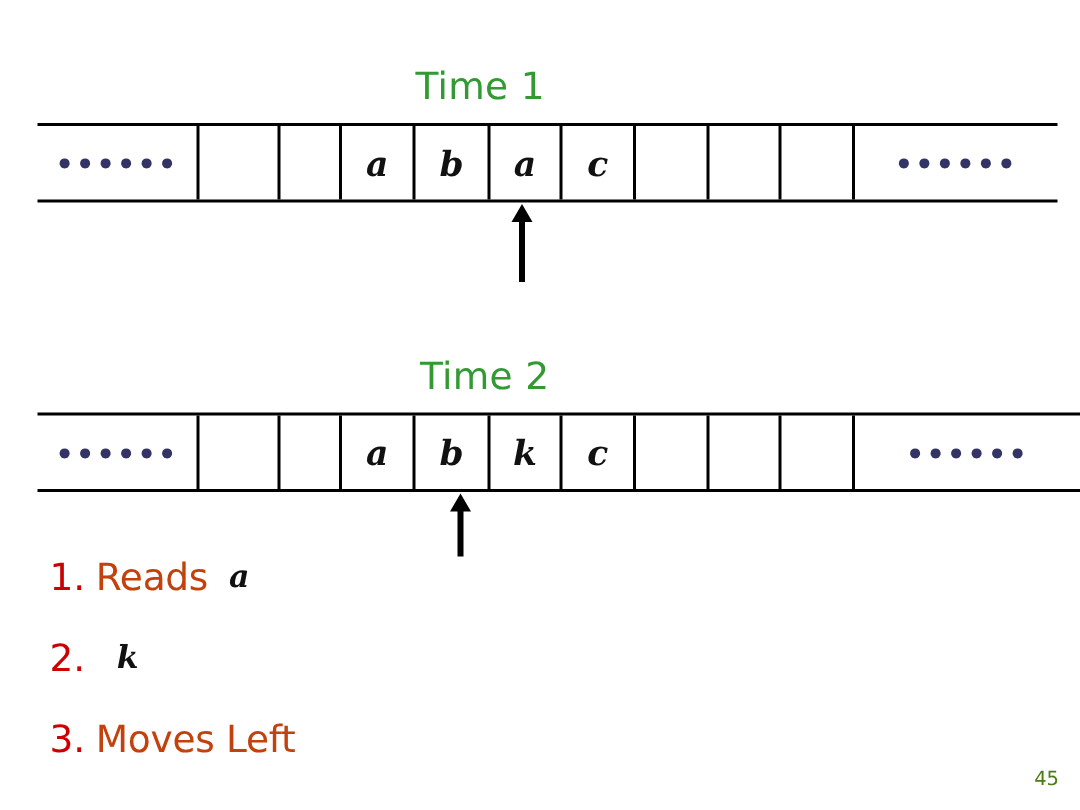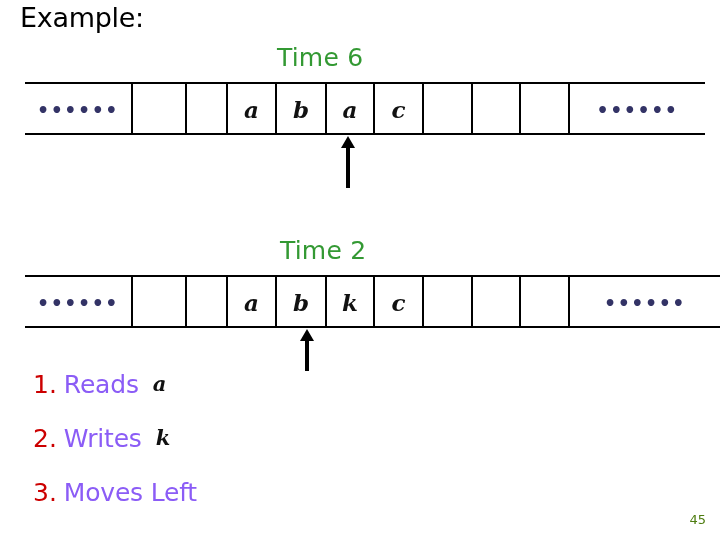--- a/index.html
+++ b/index.html
@@ -149,21 +149,21 @@
     white-space: nowrap;
   }
   .step-num {
     color: #cc0000;
     font-family: "DejaVu Sans", sans-serif;
     font-size: 25px;
     line-height: 25px;
     margin-right: 7px;
   }
   .step-text {
-    color: #8b5cf6;
+    color: #c2410c;
     font-family: "DejaVu Sans", sans-serif;
     font-size: 25px;
     line-height: 25px;
     letter-spacing: -0.2px;
   }
   .step-sym {
     font-family: "DejaVu Serif", serif;
     font-style: italic;
     font-weight: bold;
     font-size: 21px;
@@ -182,23 +182,22 @@
     font-size: 13px;
     line-height: 15px;
     color: #4d7c0f;
   }
 </style>
 </head>
 <body>
 
 <div class="slide">
 
-  <div class="title">Example:</div>
-
-  <div class="time-label time0">Time 6</div>
+
+  <div class="time-label time0">Time 1</div>
   <div class="tape tape0" id="tape-0">
       <div class="cell" style="width: 108px;">
         <span class="ellipsis">••••••</span>
       </div>
       <div class="cell" style="width: 54px;"></div>
       <div class="cell" style="width: 41px;"></div>
       <div class="cell" style="width: 49px;">
         <span class="sym">a</span>
       </div>
       <div class="cell" style="width: 50px;">
@@ -254,21 +253,20 @@
   </div>
 
   <div class="steps" id="steps-list">
       <div class="step">
         <span class="step-num">1.</span>
         <span class="step-text">Reads</span>
         <span class="step-sym">a</span>
       </div>
       <div class="step">
         <span class="step-num">2.</span>
-        <span class="step-text">Writes</span>
         <span class="step-sym">k</span>
       </div>
       <div class="step">
         <span class="step-num">3.</span>
         <span class="step-text">Moves Left</span>
       </div>
     </div>
 
   <div class="page-num">45</div>
 

